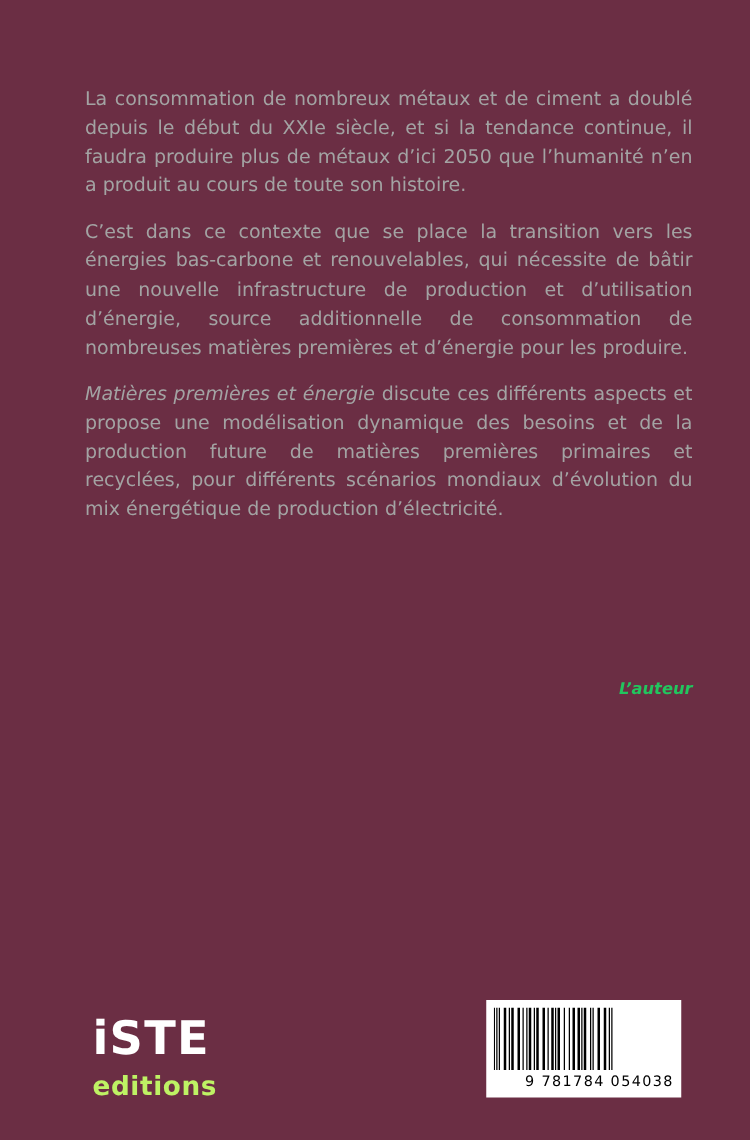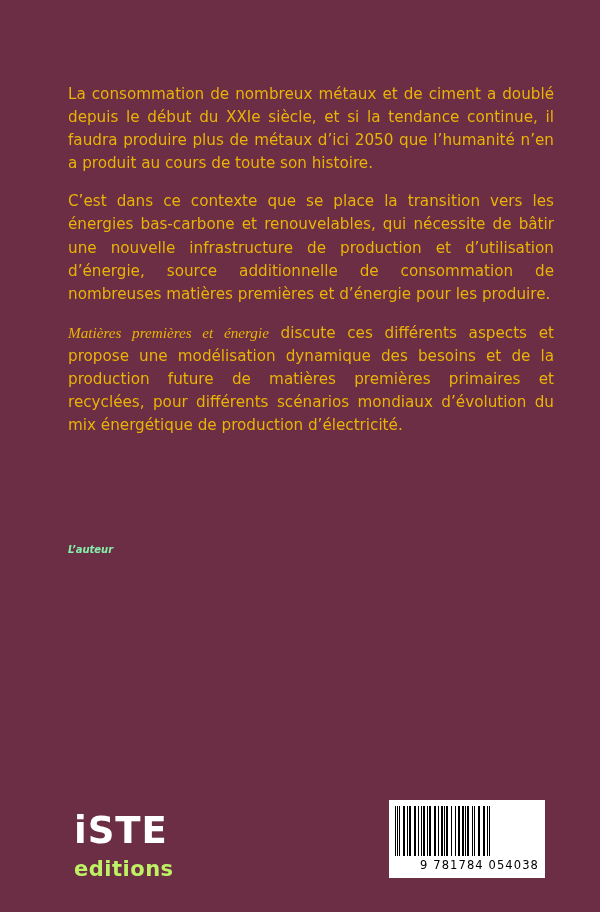--- a/index.html
+++ b/index.html
@@ -19,46 +19,46 @@
     inset: 0;
     background: #6b2e44;
   }
   .blurb {
     position: absolute;
     left: 68px;
     top: 68px;
     width: 486px;
   }
   .para {
-    color: #eab308;
+    color: #a3a3a3;
     font-size: 15.2px;
     line-height: 1.52;
     text-align: justify;
     text-align-last: left;
-    margin: 15px 0 14px 0;
+    margin: 0 0 14px 0;
     -webkit-hyphens: none;
     hyphens: none;
   }
   .para:last-child { margin-bottom: 0; }
   .para .title-italic {
     font-style: italic;
-    font-family: Liberation Serif, serif;
   }
   .author-block {
     position: absolute;
     left: 68px;
     top: 544px;
     width: 486px;
   }
   .author-heading {
-    color: #86efac;
-    font-size: 10px;
+    color: #22c55e;
+    font-size: 13px;
     font-style: italic;
     font-weight: bold;
     margin: 0 0 16px 0;
+    text-align: right;
   }
   .author-text {
     color: #f2e7ea;
     font-size: 15.2px;
     line-height: 1.52;
     text-align: justify;
     text-align-last: left;
     margin: 0;
   }
 

